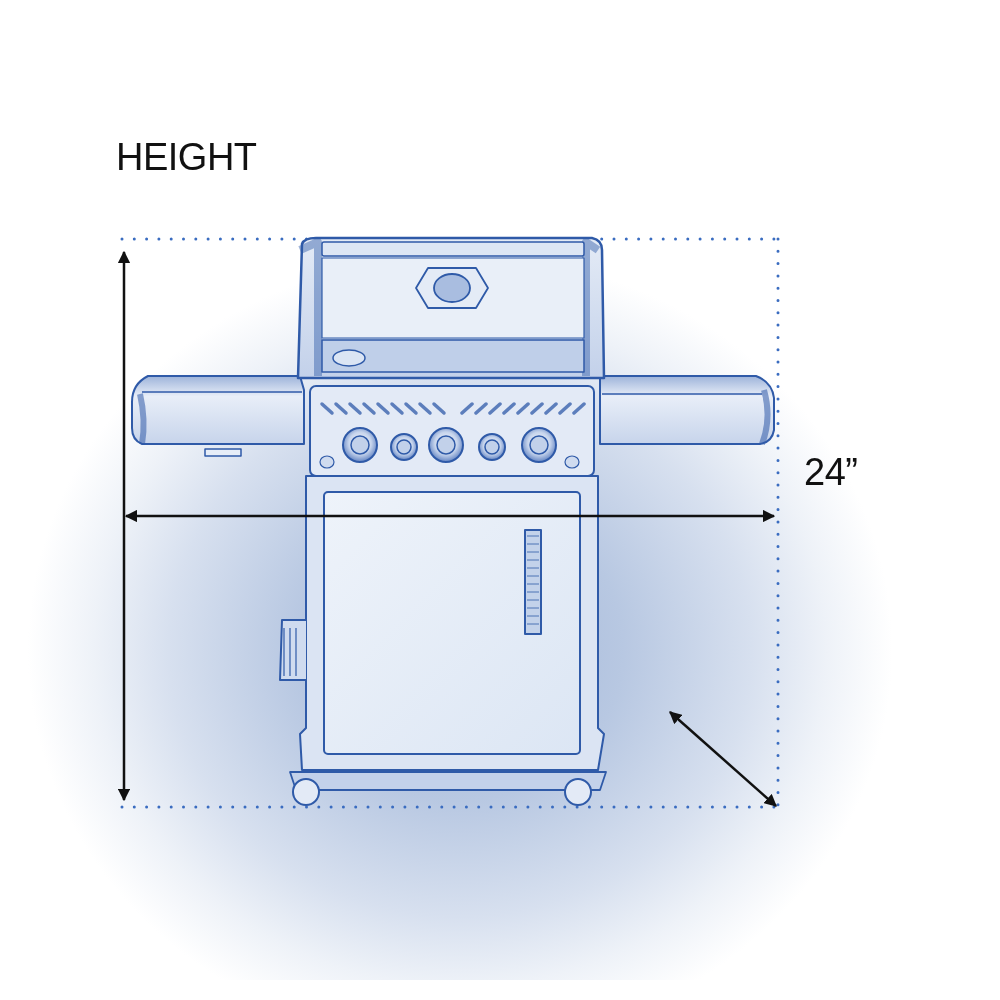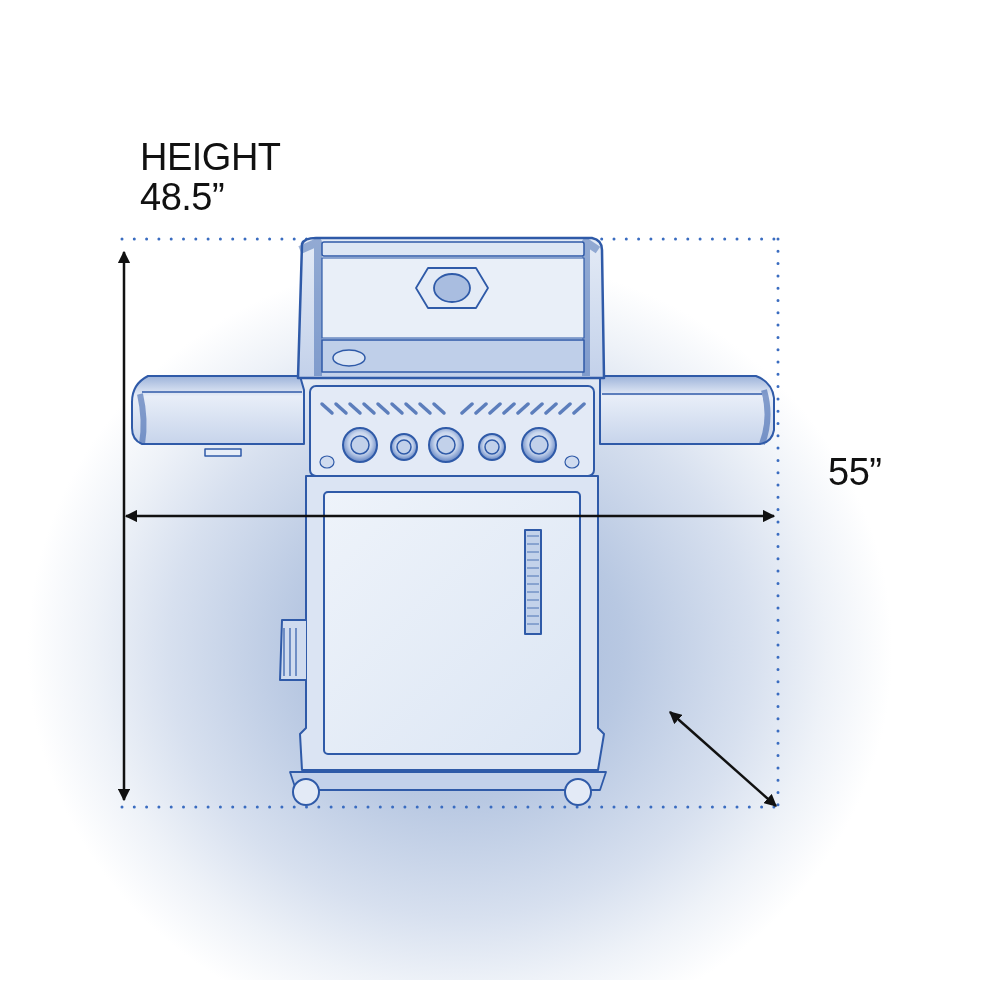--- a/index.html
+++ b/index.html
@@ -2,21 +2,21 @@
 <html><head>
   <meta charset="utf-8">
   <style>
     html, body { margin: 0; padding: 0; background: #ffffff; }
     body { width: 1000px; height: 1000px; position: relative; overflow: hidden; font-family: "Liberation Sans", "DejaVu Sans", sans-serif; }
     .glow {
       position: absolute; left: 0; top: 130px; width: 1000px; height: 850px;
       background: radial-gradient(ellipse 470px 430px at 460px 520px, #9fb4d6 0%, #b8c8e2 35%, #d7e0ef 62%, #eef2f8 78%, rgba(255,255,255,0) 92%);
     }
     svg.art { position: absolute; left: 0; top: 0; width: 1000px; height: 1000px; }
-    .label { position: absolute; color: #111; font-size: 38px; line-height: 40px; letter-spacing: -0.5px; margin-left: 24px; }
+    .label { position: absolute; color: #111; font-size: 38px; line-height: 40px; letter-spacing: -0.5px; }
     .label .v { display: block; }
     #lbl-height { left: 116px; top: 137px; }
     #lbl-width { left: 804px; top: 452px; }
     #lbl-depth { left: 804px; top: 741px; }
   </style>
 </head>
 <body>
 
 <div class="glow"></div>
 
@@ -119,19 +119,18 @@
 
   <g stroke="#111" stroke-width="2.5" fill="none">
     <line x1="124" y1="252" x2="124" y2="800" marker-start="url(#ah)" marker-end="url(#ah)"></line>
     <line x1="126" y1="516" x2="774" y2="516" marker-start="url(#ah)" marker-end="url(#ah)"></line>
     <line x1="670" y1="712" x2="776" y2="806" marker-start="url(#ah)" marker-end="url(#ah)"></line>
   </g>
 </svg>
 
 <div class="label" id="lbl-height">
   <span class="v">HEIGHT</span>
-  <span class="v">48.5”</span>
 </div>
 <div class="label" id="lbl-width">
-  <span class="v">55”</span>
+  <span class="v">24”</span>
 </div>
 <div class="label" id="lbl-depth">
 </div>
 
 </body></html>

